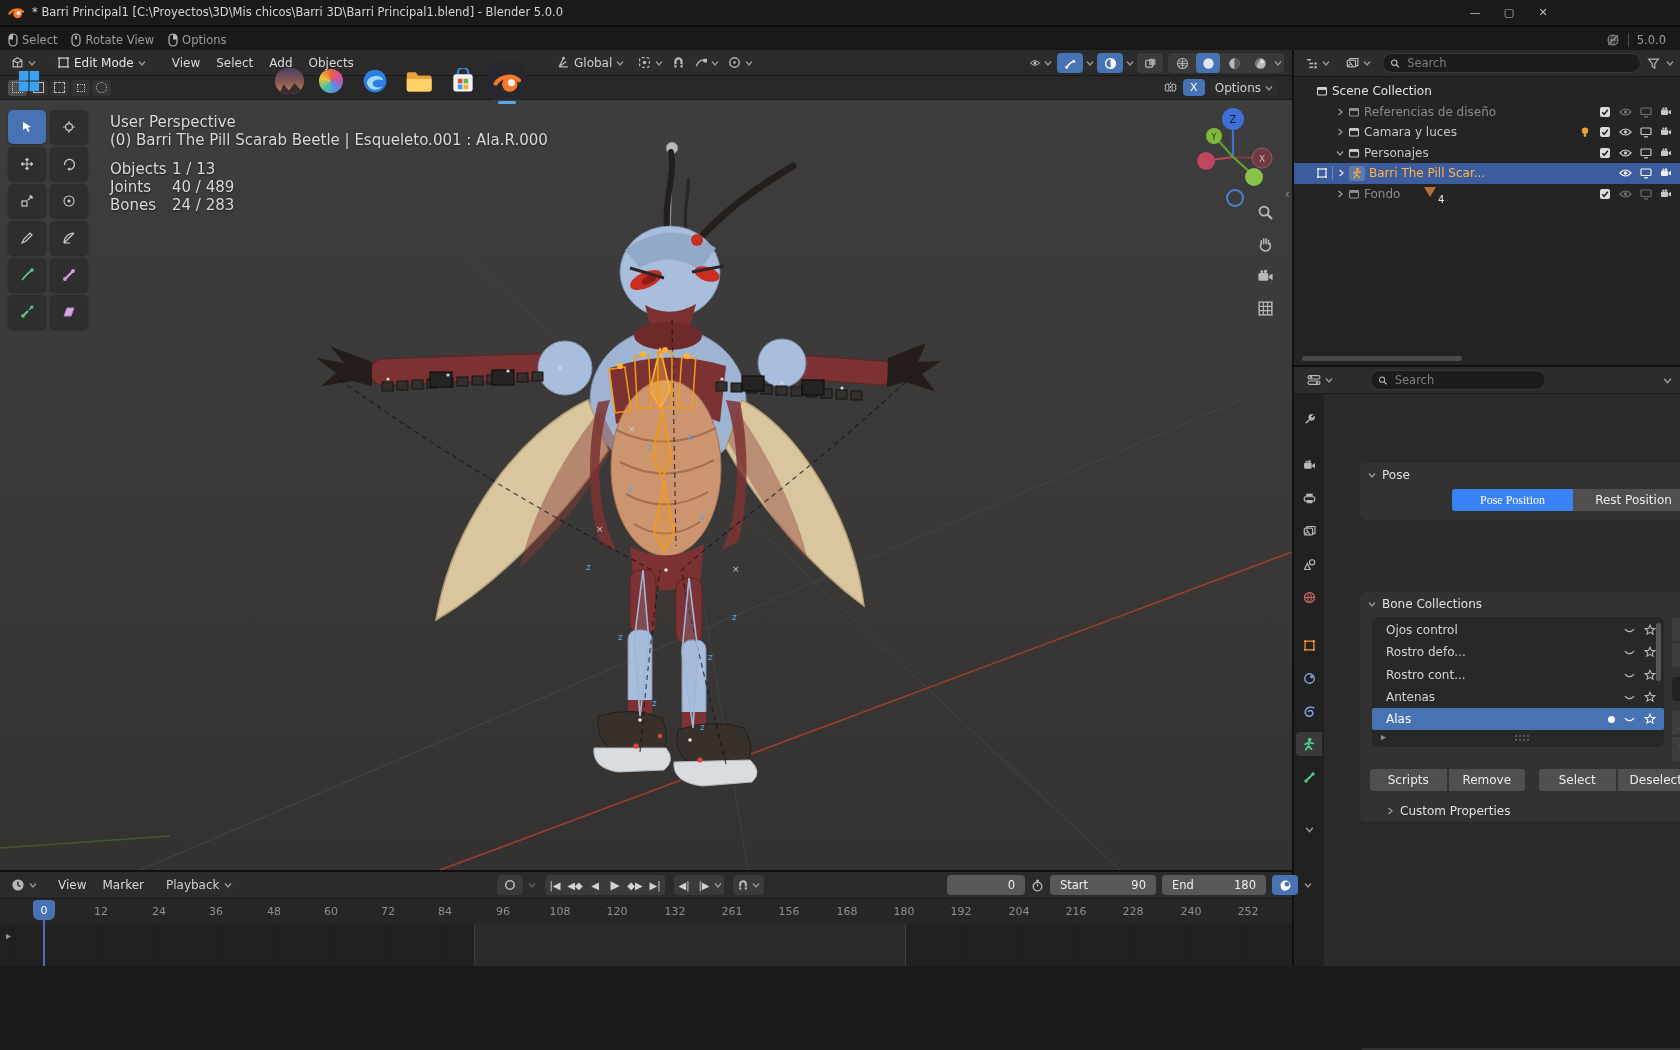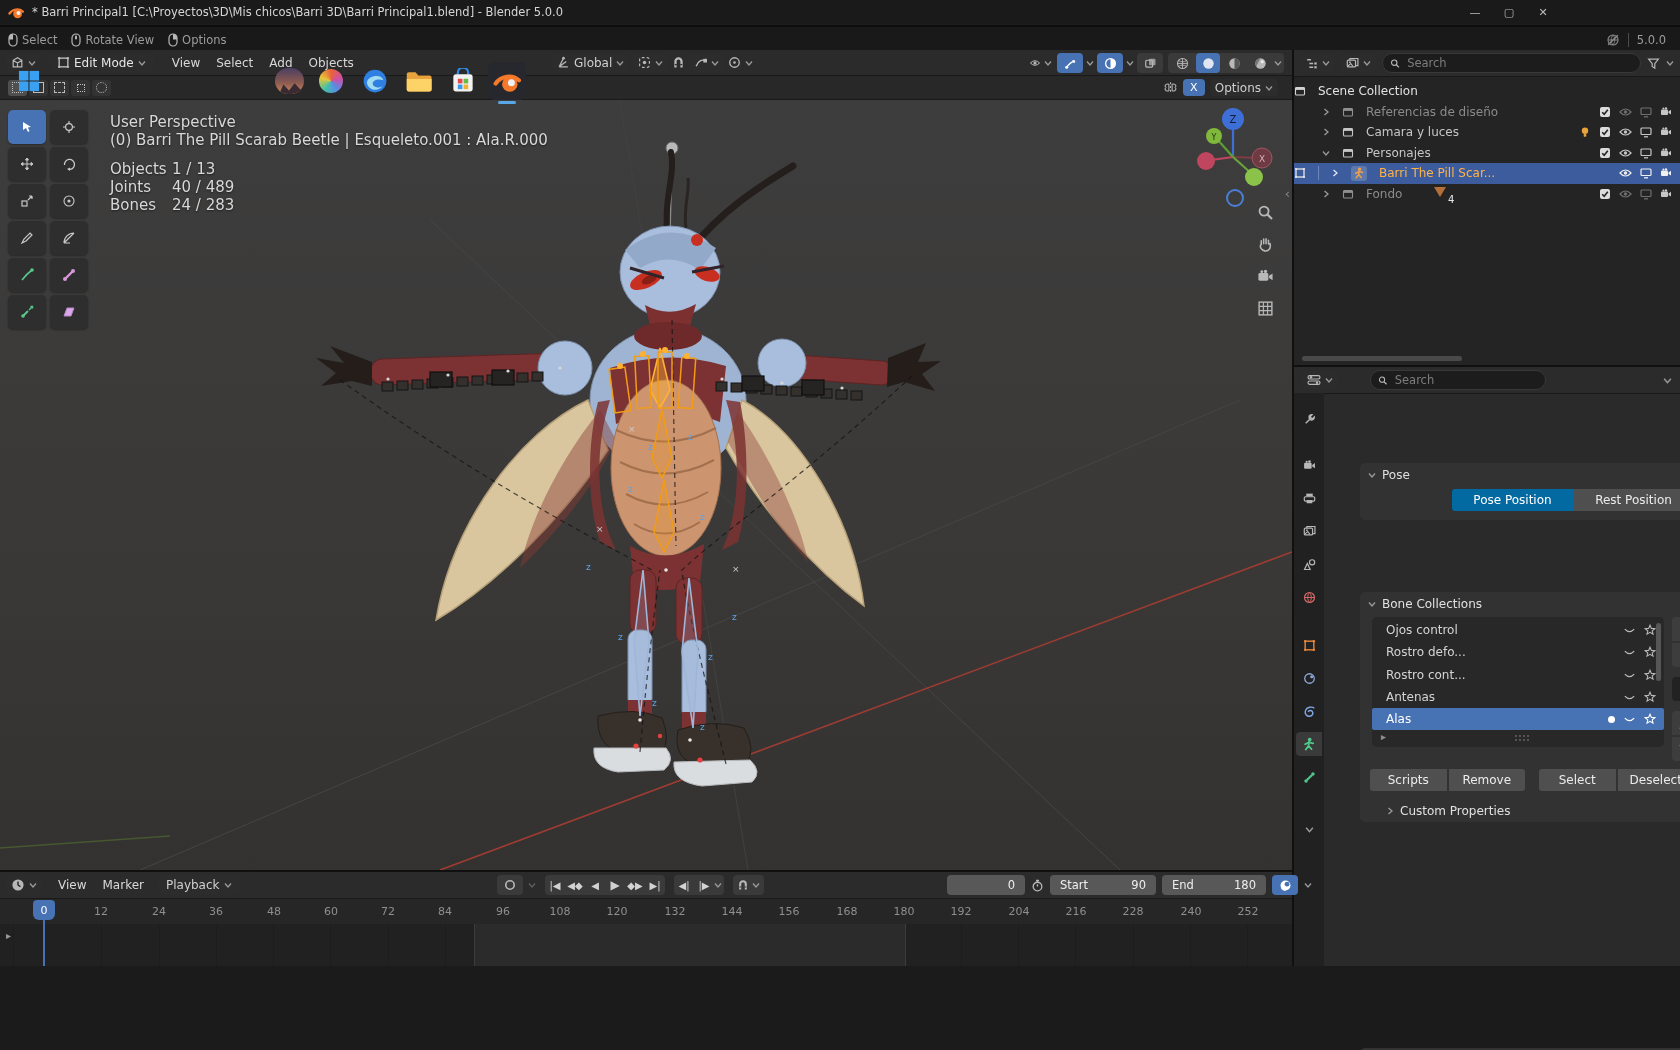--- a/index.html
+++ b/index.html
@@ -34,37 +34,37 @@
   #viewport{left:0;top:100px;width:1292px;height:770px;background:linear-gradient(#3e3d3d, #3a3938 55%, #343231);overflow:hidden;}
   .vp-text{color:#d8d8d8;font-size:15px;text-shadow:0 1px 2px rgba(0,0,0,.5);}
   .toolcol .tb{width:38px;height:34px;background:#2e2e2e;border-radius:5px;display:flex;align-items:center;justify-content:center;margin-bottom:3px;box-shadow:0 1px 2px rgba(0,0,0,.35);}
   .toolcol .tb.active{background:#4772b3;}
   
   #outliner{left:1292px;top:50px;width:388px;height:315px;background:#242424;border-left:2px solid #101010;box-sizing:border-box;}
   #outliner-header{height:26px;background:#2b2b2b;display:flex;align-items:center;border-bottom:1px solid #191919;padding:0 6px;gap:6px;}
   .search{background:#1c1c1c;border:1px solid #383838;border-radius:10px;height:18px;display:flex;align-items:center;padding:0 7px;gap:5px;flex:1;}
   .search input{background:transparent;border:none;outline:none;color:#cfcfcf;font-size:11.5px;width:100%;font-family:inherit;}
   .search input::placeholder{color:#7d7d7d;}
-  .orow{height:20.5px;display:flex;align-items:center;font-size:12px;color:#c6c6c6;gap:12px;padding-left:0;position:relative;}
+  .orow{height:20.5px;display:flex;align-items:center;font-size:12px;color:#c6c6c6;gap:4px;padding-left:22px;position:relative;}
   .orow .lbl{flex:1;white-space:nowrap;overflow:hidden;}
   .orow.dim .lbl{color:#8b8b8b;}
   .orow .toggles{display:flex;align-items:center;gap:8px;padding-right:8px;}
   .orow.selected{background:#3d5c9e;}
   .orow.selected .lbl{color:#ffb347;}
   
   #props{left:1292px;top:365px;width:388px;height:601px;background:#2a2a2a;border-left:2px solid #101010;border-top:2px solid #101010;box-sizing:border-box;}
   #props-header{height:26px;background:#2b2b2b;display:flex;align-items:center;gap:8px;padding:0 8px;border-bottom:1px solid #191919;}
   #tabstrip{position:absolute;left:0;top:26px;width:30px;bottom:0;background:#212121;display:flex;flex-direction:column;align-items:center;padding-top:14px;gap:9px;}
   .ptab{width:26px;height:24px;display:flex;align-items:center;justify-content:center;border-radius:4px 0 0 4px;}
   .ptab.active{background:#3a3a3a;}
   .panel{background:#323232;border-radius:5px;margin:5px 6px 5px 36px;position:relative;}
   .phead{height:23px;display:flex;align-items:center;gap:6px;padding:0 8px;color:#e0e0e0;font-size:12px;}
   .grip{margin-left:auto;color:#6b6b6b;}
   .btn{background:#4f4f4f;color:#ececec;border-radius:3px;height:22px;display:flex;align-items:center;justify-content:center;font-size:12px;}
-  .btn.blue{background:#0369a1;color:#fff;}
+  .btn.blue{background:#3b82f6;color:#fff;font-family:Liberation Serif, serif;}
   .bc-row{height:22.3px;display:flex;align-items:center;padding:0 8px 0 14px;color:#d4d4d4;font-size:12px;gap:8px;}
   .bc-row .nm{flex:1;}
   .bc-row.selected{background:#4772b3;color:#fff;border-radius:2px;}
   .sq-btn{width:24px;height:24px;background:#3d3d3d;display:flex;align-items:center;justify-content:center;color:#dedede;border-radius:4px;}
   
   #timeline{left:0;top:870px;width:1292px;height:96px;background:#262626;border-top:2px solid #101010;box-sizing:border-box;}
   #tl-header{height:26px;background:#2b2b2b;display:flex;align-items:center;border-bottom:1px solid #1a1a1a;}
   .tbtn{width:20px;height:20px;display:flex;align-items:center;justify-content:center;color:#d2d2d2;font-size:10px;}
   #ruler{position:relative;height:26px;background:#262626;border-bottom:1px solid #1d1d1d;color:#8f8f8f;font-size:11px;}
   #tracks{position:absolute;left:0;top:52px;right:0;bottom:0;background:#212121;
@@ -1351,21 +1351,21 @@
       <span class="abs" style="left:159px;transform:translateX(-50%);top:6px">24</span>
       <span class="abs" style="left:216px;transform:translateX(-50%);top:6px">36</span>
       <span class="abs" style="left:274px;transform:translateX(-50%);top:6px">48</span>
       <span class="abs" style="left:331px;transform:translateX(-50%);top:6px">60</span>
       <span class="abs" style="left:388px;transform:translateX(-50%);top:6px">72</span>
       <span class="abs" style="left:445px;transform:translateX(-50%);top:6px">84</span>
       <span class="abs" style="left:503px;transform:translateX(-50%);top:6px">96</span>
       <span class="abs" style="left:560px;transform:translateX(-50%);top:6px">108</span>
       <span class="abs" style="left:617px;transform:translateX(-50%);top:6px">120</span>
       <span class="abs" style="left:675px;transform:translateX(-50%);top:6px">132</span>
-      <span class="abs" style="left:732px;transform:translateX(-50%);top:6px">144</span>
+      <span class="abs" style="left:732px;transform:translateX(-50%);top:6px">261</span>
       <span class="abs" style="left:789px;transform:translateX(-50%);top:6px">156</span>
       <span class="abs" style="left:847px;transform:translateX(-50%);top:6px">168</span>
       <span class="abs" style="left:904px;transform:translateX(-50%);top:6px">180</span>
       <span class="abs" style="left:961px;transform:translateX(-50%);top:6px">192</span>
       <span class="abs" style="left:1019px;transform:translateX(-50%);top:6px">204</span>
       <span class="abs" style="left:1076px;transform:translateX(-50%);top:6px">216</span>
       <span class="abs" style="left:1133px;transform:translateX(-50%);top:6px">228</span>
       <span class="abs" style="left:1191px;transform:translateX(-50%);top:6px">240</span>
       <span class="abs" style="left:1248px;transform:translateX(-50%);top:6px">252</span>
     </div>

